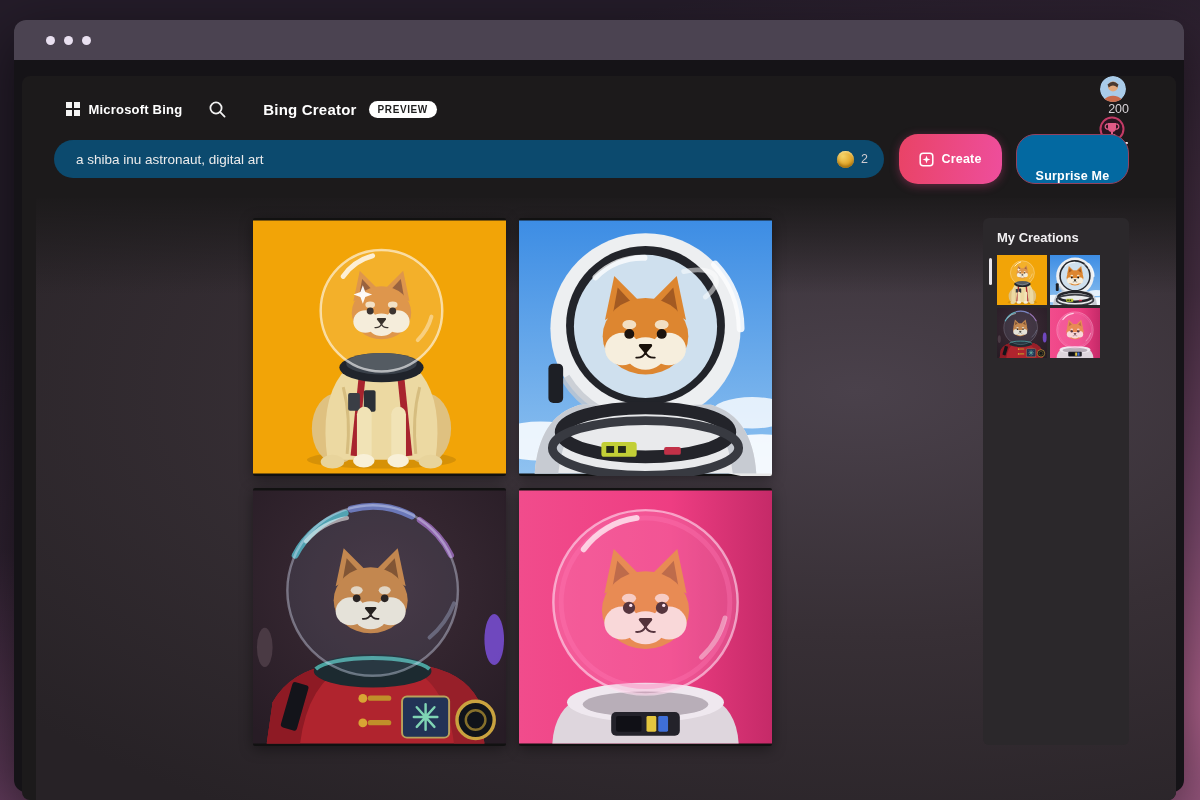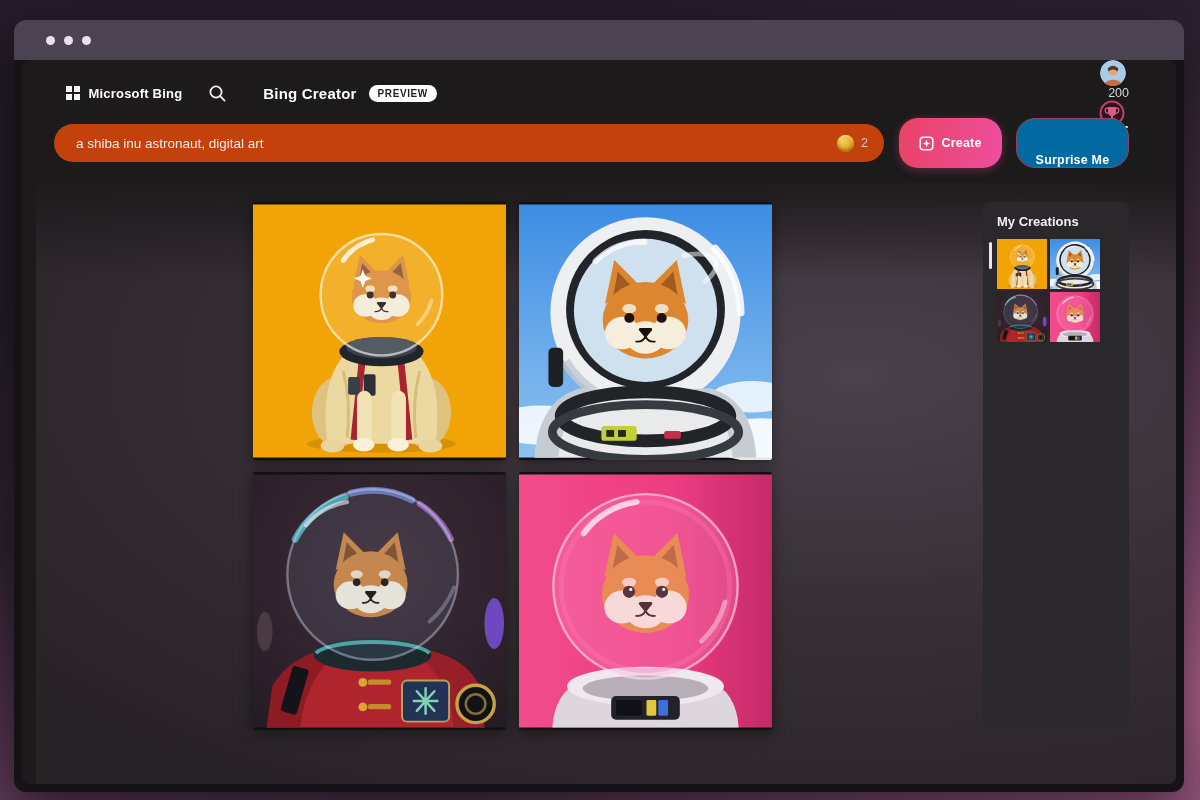--- a/index.html
+++ b/index.html
@@ -14,21 +14,21 @@
     position:absolute; left:14px; top:20px; width:1170px; height:772px;
     background:#151317; border-radius:12px;
     box-shadow:0 18px 55px rgba(0,0,0,.55);
   }
   .titlebar {
     height:40px; background:#4b4351; border-radius:12px 12px 0 0;
     display:flex; align-items:center; padding-left:32px; gap:9px;
   }
   .dot { width:9px; height:9px; border-radius:50%; background:#e9e0f0; }
   .browser {
-    margin:0 8px 8px; height:724px; background:#1c1a1b; border-radius:8px;
+    margin:16px 8px 8px; height:724px; background:#1c1a1b; border-radius:8px;
     overflow:hidden; display:flex; flex-direction:column;padding-left:14px;
   }
   .topbar { padding:18px 47px 14px 18px; background:#1c1a1b; }
   .nav-row { display:flex; align-items:center; height:30px; margin-left:12px; }
   .ms-logo { display:grid; grid-template-columns:6px 6px; grid-auto-rows:6px; gap:1.5px; }
   .ms-logo span { background:#f4f4f4; }
   .brand { color:#fff; font-size:13px; font-weight:700; margin-left:9px; letter-spacing:.2px; }
   .search-icon { margin-left:26px; display:flex; cursor:pointer; }
   .app-title { color:#fff; font-size:15px; font-weight:700; margin-left:36px; letter-spacing:.2px; }
   .preview {
@@ -38,21 +38,21 @@
   .nav-right { margin-left:auto; display:flex; align-items:center;flex-direction:column; }
   .user-name { color:#ececec; font-size:12.5px; }
   .avatar { width:26px; height:26px; border-radius:50%; overflow:hidden; margin-left:10px; cursor:pointer; }
   .credits { color:#d8d4d8; font-size:12.5px; margin-left:22px; }
   .rewards { width:26px; height:26px; margin-left:9px; cursor:pointer; }
   .menu { margin-left:22px; display:flex; flex-direction:column; gap:3.5px; cursor:pointer; }
   .menu span { width:19px; height:2.5px; background:#f0f0f0; border-radius:2px; }
 
   .search-row { display:flex; align-items:center; margin-top:10px; }
   .prompt-box {
-    flex:1; height:38px; background:#c2410c; border-radius:19px;
+    flex:1; height:38px; background:#0c4a6e; border-radius:19px;
     display:flex; align-items:center; padding:0 16px 0 22px;
   }
   .prompt-input {
     flex:1; background:transparent; border:none; outline:none;
     color:#ececec; font-size:13.5px; font-family:"Liberation Sans", sans-serif;
   }
   .coin-badge { display:flex; align-items:center; gap:7px; }
   .coin {
     width:17px; height:17px; border-radius:50%;
     background:radial-gradient(circle at 35% 30%, #f6d468, #e3a82c 55%, #c4881b);

